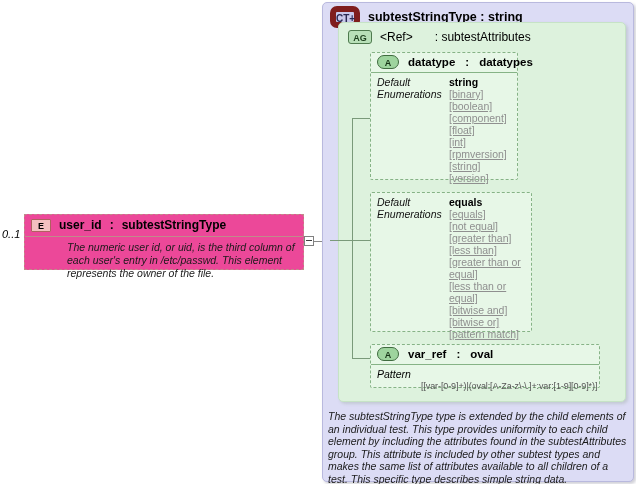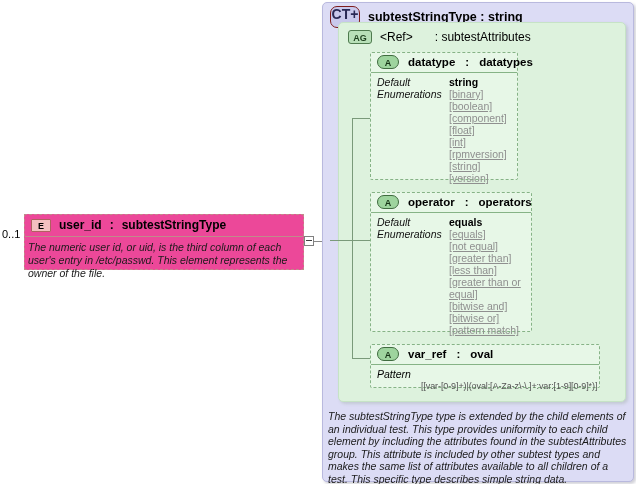--- a/index.html
+++ b/index.html
@@ -56,30 +56,32 @@
     color: #000;
     border-radius: 1px;
   }
   #element-box .el-title {
     font-size: 12px;
     font-weight: bold;
     margin-left: 8px;
     vertical-align: middle;
   }
   #element-box .el-doc {
-    padding: 4px 7px 0 3px;
+    padding: 4px 7px 0 21px;
     font-style: italic;
     font-size: 10.5px;
     line-height: 13px;
     color: #1a1a1a;
+    margin-left: 21px;
   }
 
   #cardinality {
     left: 2px;
     top: 228px;
+    font-style: italic;
     font-size: 11px;
     color: #000;
   }
 
   
   #elem-connector-line {
     left: 304px;
     top: 241px;
     width: 18px;
     height: 1px;
@@ -117,25 +119,25 @@
   }
   #ct-header {
     left: 330px;
     top: 6px;
     white-space: nowrap;
   }
   .badge-ct {
     width: 30px;
     height: 22px;
     line-height: 14px;
-    border: 1px solid #7f1d1d;
+    border: 6px solid #7f1d1d;
     background: #c9c9ec;
     border-radius: 7px;
     color: #2a2a55;
-    font-size: 14px;
+    font-size: 10px;
   }
   #ct-title {
     font-size: 12.5px;
     font-weight: bold;
     margin-left: 8px;
     vertical-align: middle;
   }
 
   
   #ag-panel {
@@ -330,36 +332,34 @@
         <div class="facet-values enum-val">[int]</div>
         <div class="facet-values enum-val">[rpmversion]</div>
         <div class="facet-values enum-val">[string]</div>
         <div class="facet-values enum-val">[version]</div>
       </div>
     </div>
   </div>
 </div>
 
 <div class="abs attr-box" style="left:370px; top:192px; width:162px; height:140px;">
-  <div class="attr-header">
-    <span class="badge badge-a">A</span><span class="attr-name">operator</span><span class="attr-type">:</span><span class="attr-type">operators</span>
-  </div>
   <div class="attr-body">
     <div class="facet-grid">
       <div class="facet-col-label">
         <div class="facet-label">Default</div>
         <div class="facet-label">Enumerations</div>
       </div>
       <div class="facet-col-values">
         <div class="facet-values default-val">equals</div>
         <div class="facet-values enum-val">[equals]</div>
         <div class="facet-values enum-val">[not equal]</div>
         <div class="facet-values enum-val">[greater than]</div>
         <div class="facet-values enum-val">[less than]</div>
         <div class="facet-values enum-val">[greater than or equal]</div>
+        <div class="facet-values enum-val">[less than or equal]</div>
         <div class="facet-values enum-val">[bitwise and]</div>
         <div class="facet-values enum-val">[bitwise or]</div>
         <div class="facet-values enum-val">[pattern match]</div>
       </div>
     </div>
   </div>
 </div>
 
 <div class="abs attr-box" style="left:370px; top:344px; width:230px; height:44px;">
   <div class="attr-header">

